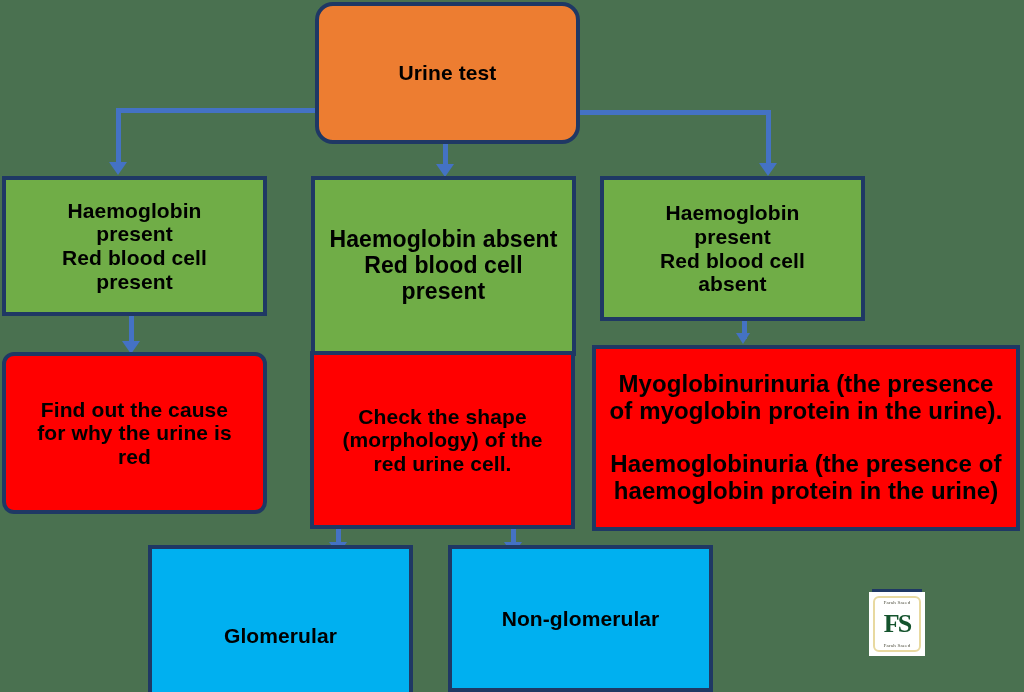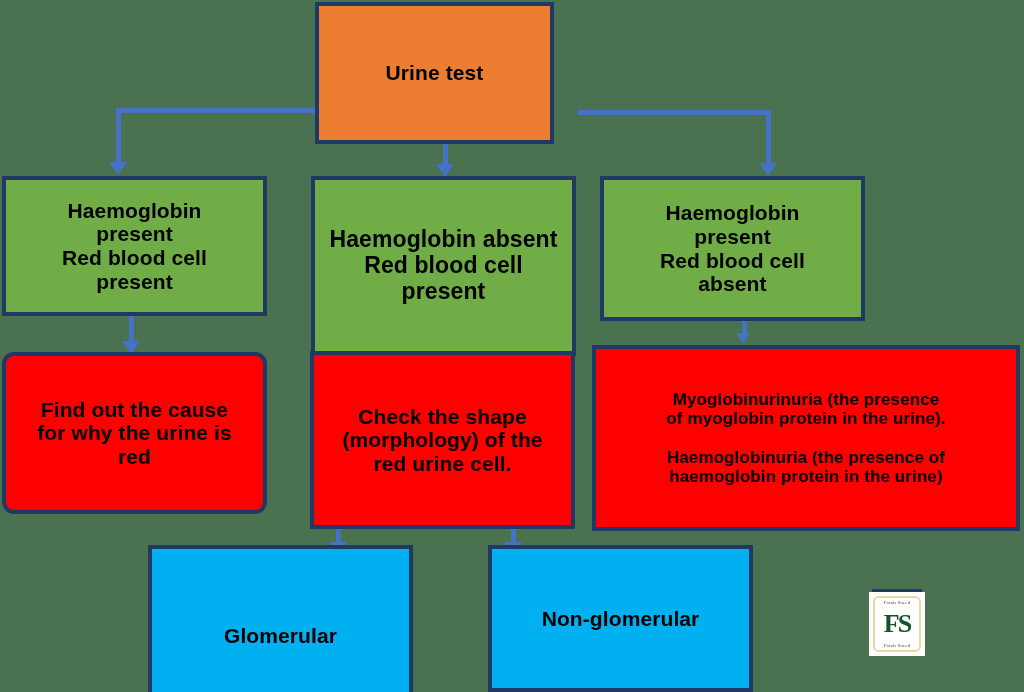--- a/index.html
+++ b/index.html
@@ -33,32 +33,32 @@
     letter-spacing: 0.1px;
     white-space: pre-line;
     z-index: 3;
   }
   .node.orange { background: #ed7d31; }
   .node.green  { background: #70ad47; }
   .node.red    { background: #ff0000; }
   .node.blue   { background: #00b0f0; }
 
   
-  #node-urine-test   { left: 315px; top: 2px;   width: 239px; height: 142px; font-size: 21px; }
+  #node-urine-test   { left: 315px; top: 2px;   width: 265px; height: 142px; font-size: 21px; border-radius: 18px; }
 
   #node-green-1 { left: 2px;   top: 176px; width: 265px; height: 140px; font-size: 21px; }
   #node-green-2 { left: 311px; top: 176px; width: 265px; height: 180px; font-size: 23px; }
   #node-green-3 { left: 600px; top: 176px; width: 265px; height: 145px; font-size: 21px; }
 
   #node-red-1 { left: 2px;   top: 352px; width: 265px; height: 162px; font-size: 21px; border-radius: 12px; }
   #node-red-2 { left: 310px; top: 351px; width: 265px; height: 178px; font-size: 21px; }
-  #node-red-3 { left: 592px; top: 345px; width: 428px; height: 186px; font-size: 17px; }
+  #node-red-3 { left: 592px; top: 345px; width: 428px; height: 186px; font-size: 24px; }
 
   #node-blue-1 { left: 148px; top: 545px; width: 265px; height: 181px; font-size: 21px; }
-  #node-blue-2 { left: 448px; top: 545px; width: 265px; height: 147px; font-size: 21px; margin-left: 40px; }
+  #node-blue-2 { left: 448px; top: 545px; width: 265px; height: 147px; font-size: 21px; }
 
   
   .conn {
     position: absolute;
     background: #4472c4;
     z-index: 1;
   }
   .conn.h { height: 5px; }
   .conn.v { width: 5px; }
 

